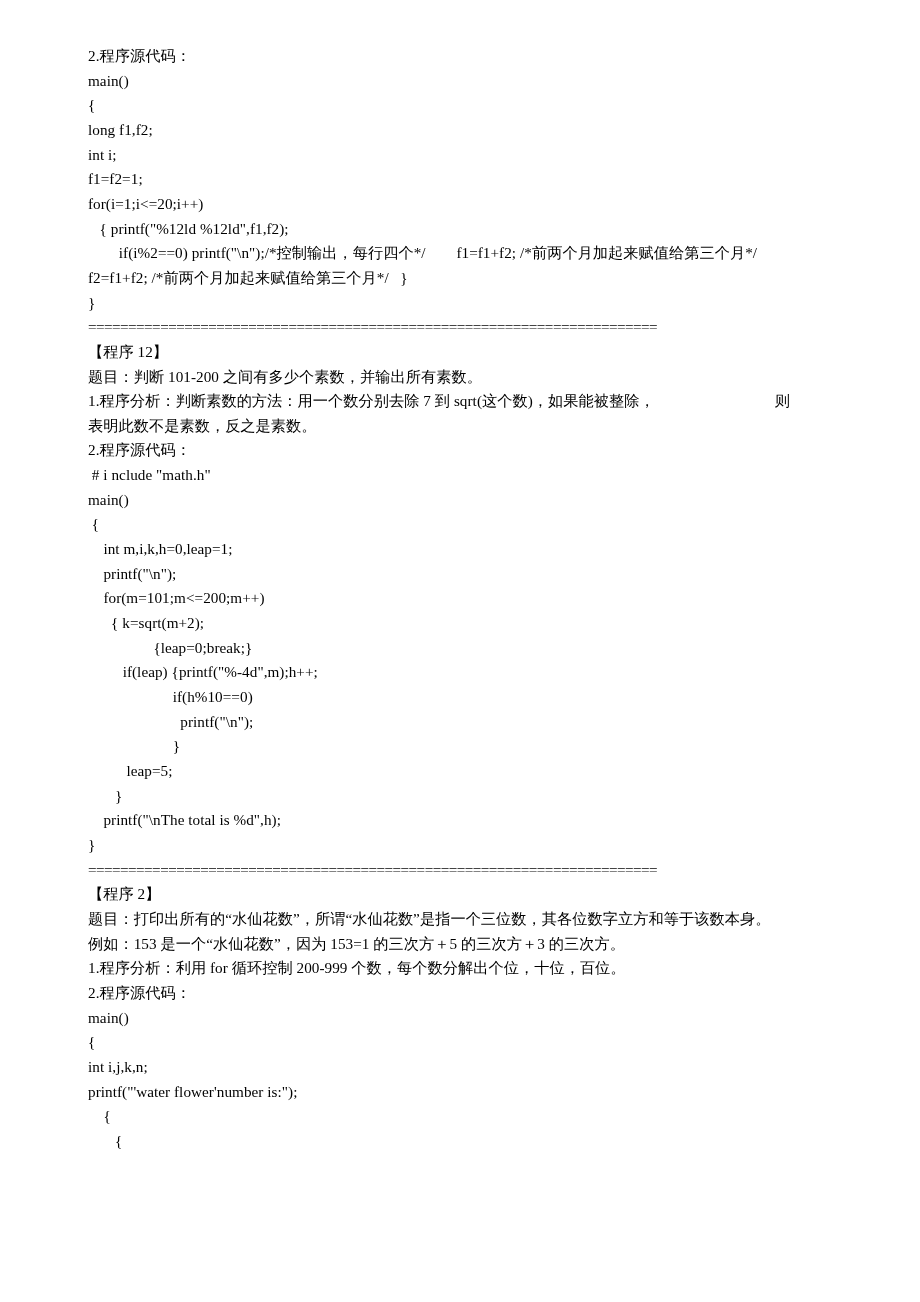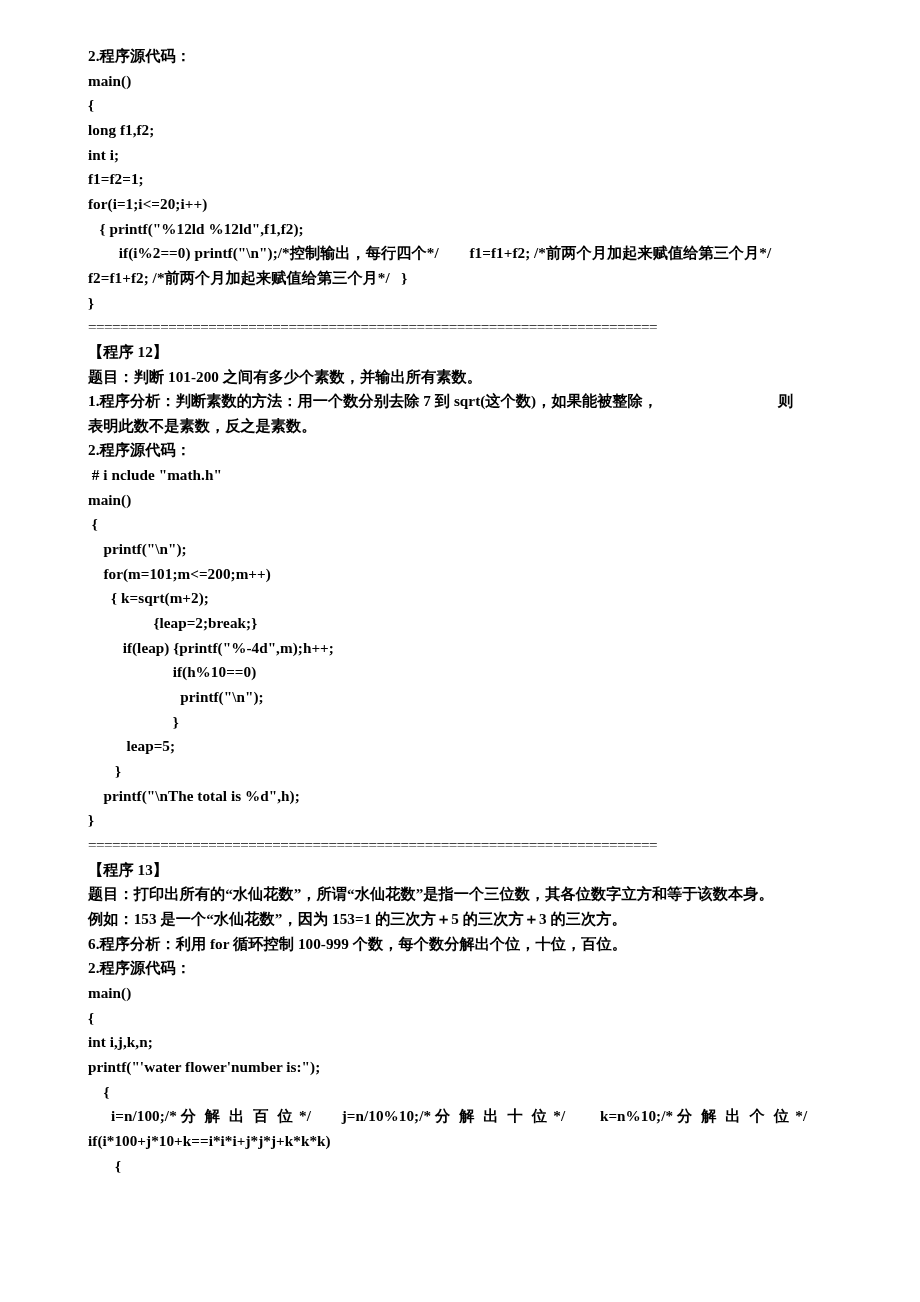--- a/index.html
+++ b/index.html
@@ -23,21 +23,20 @@
     left: 88px;
     top: 44px;
     width: 732px;
   }
   .line {
     font-size: 15.2px;
     line-height: 24.65px;
     white-space: pre-wrap;
     word-break: break-word;
     letter-spacing: 0.05px;
-    font-weight: bold;
   }
   
   .sep {
     font-size: 15.2px;
     line-height: 24.65px;
     letter-spacing: -0.55px;
     white-space: pre;
     overflow: hidden;
     width: 596px;
     height: 24.65px;
@@ -71,45 +70,45 @@
 
     <div class="line">【程序 12】</div>
     <div class="line">题目：判断 101-200 之间有多少个素数，并输出所有素数。</div>
 
     <div class="line"><span>1.程序分析：判断素数的方法：用一个数分别去除 7 到 sqrt(这个数)，如果能被整除，</span><span style="display:inline-block;width:120px;"></span><span>则</span><span class="blk">表明此数不是素数，反之是素数。</span></div>
 
     <div class="line">2.程序源代码：</div>
     <div class="line"> # i nclude "math.h"</div>
     <div class="line">main()</div>
     <div class="line"> {</div>
+    <div class="line">    int m,i,k,h=0,leap=1;</div>
     <div class="line">    printf("\n");</div>
     <div class="line">    for(m=101;m&lt;=200;m++)</div>
     <div class="line">      { k=sqrt(m+2);</div>
-    <div class="line">                 {leap=2;break;}</div>
+    <div class="line">                 {leap=0;break;}</div>
     <div class="line">         if(leap) {printf("%-4d",m);h++;</div>
     <div class="line">                      if(h%10==0)</div>
     <div class="line">                        printf("\n");</div>
     <div class="line">                      }</div>
     <div class="line">          leap=5;</div>
     <div class="line">       }</div>
     <div class="line">    printf("\nThe total is %d",h);</div>
     <div class="line">}</div>
 
     <div class="sep">=======================================================================</div>
 
-    <div class="line">【程序 13】</div>
+    <div class="line">【程序 2】</div>
     <div class="line">题目：打印出所有的“水仙花数”，所谓“水仙花数”是指一个三位数，其各位数字立方和等于该数本身。</div>
     <div class="line">例如：153 是一个“水仙花数”，因为 153=1 的三次方＋5 的三次方＋3 的三次方。</div>
-    <div class="line">6.程序分析：利用 for 循环控制 100-999 个数，每个数分解出个位，十位，百位。</div>
+    <div class="line">1.程序分析：利用 for 循环控制 200-999 个数，每个数分解出个位，十位，百位。</div>
 
     <div class="line">2.程序源代码：</div>
     <div class="line">main()</div>
     <div class="line">{</div>
     <div class="line">int i,j,k,n;</div>
     <div class="line">printf("'water flower'number is:");</div>
     <div class="line">    {</div>
 
-    <div class="line"><span>      i=n/100;/* </span><span class="sp">分 解 出 百 位</span><span> */        j=n/10%10;/* </span><span class="sp">分 解 出 十 位</span><span> */         k=n%10;/* </span><span class="sp">分 解 出 个 位</span><span> */     if(i*100+j*10+k==i*i*i+j*j*j+k*k*k)</span></div>
 
     <div class="line">       {</div>
 
   </div>
 </div>
 
 </body></html>

